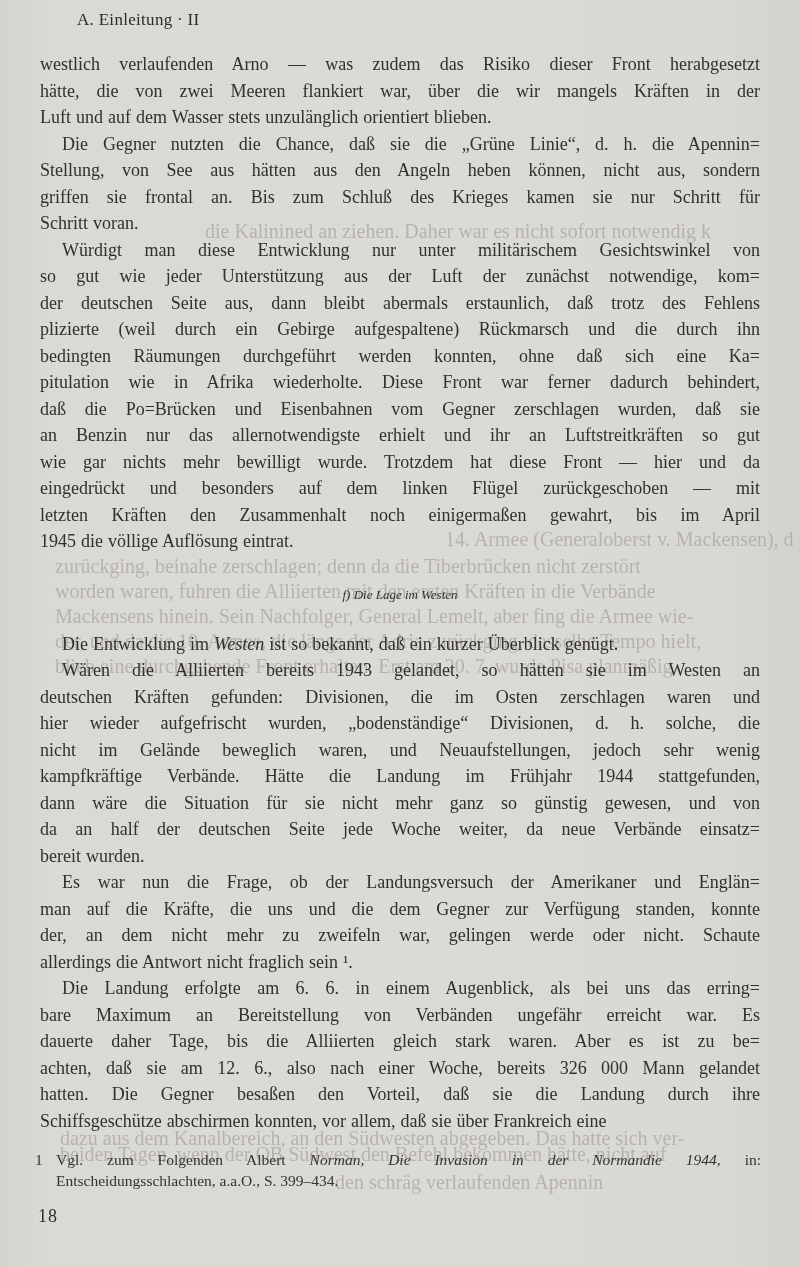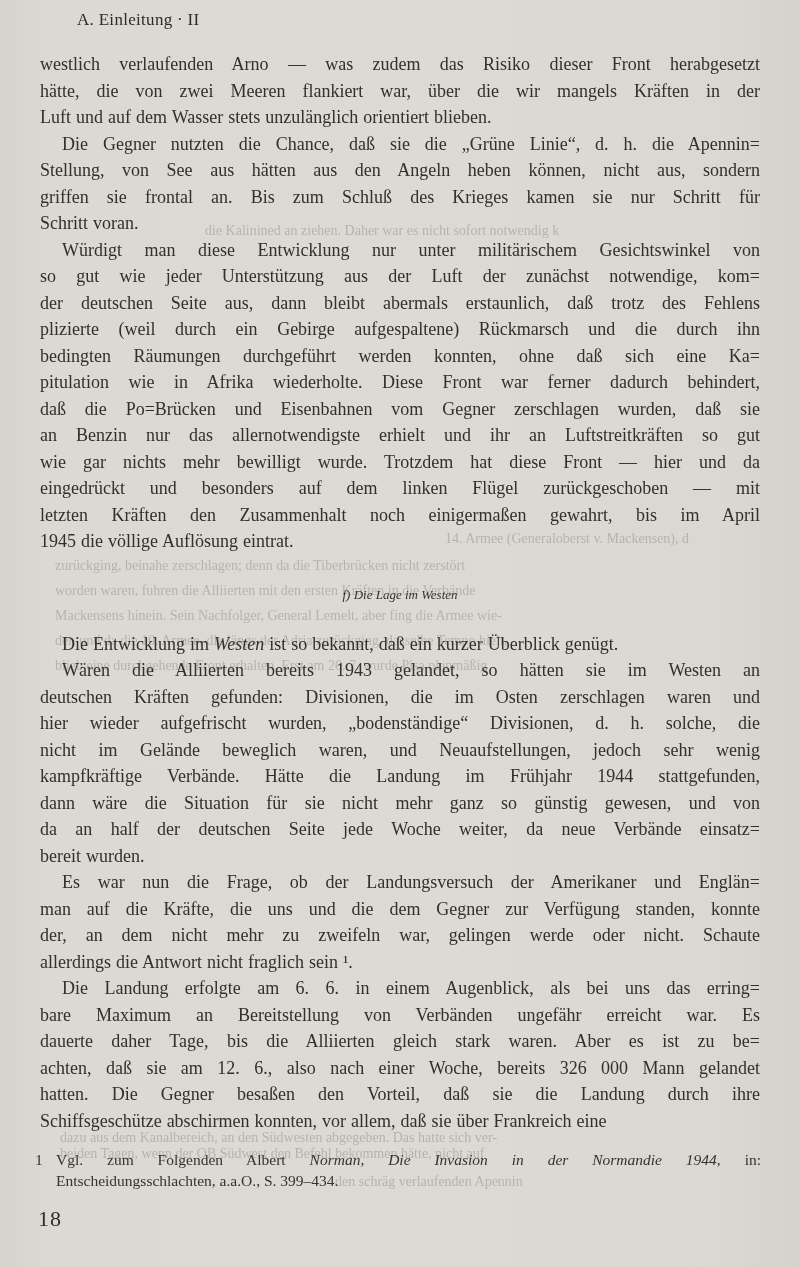--- a/index.html
+++ b/index.html
@@ -26,36 +26,36 @@
   .line.just{text-align-last:justify;}
   .line.indent{text-indent:22px;}
   .section-heading{
     height:28px;line-height:28px;
     margin-top:26px;margin-bottom:22px;
     text-align:center;font-style:italic;font-size:13px;color:#34322d;
   }
   .ghost-layer{position:absolute;left:0;top:0;width:800px;height:1267px;z-index:0;}
   .ghost{
     position:absolute;white-space:nowrap;
-    font-size:14px;line-height:20px;color:#a9a79e;
+    font-size:20px;line-height:20px;color:#a9a79e;
     filter:blur(.35px);opacity:.75;
   }
   .body-text,.footnote,.running-header,.page-number{z-index:1;}
   .footnote{
     position:absolute;left:35px;top:1150px;width:726px;
     font-size:15.5px;color:#35332e;
   }
   .fn-line{line-height:20.5px;}
   .fn-line.first{display:flex;}
   .fn-marker{width:21px;flex:0 0 21px;}
   .fn-line.first .fn-text{flex:1;text-align:justify;text-align-last:justify;}
   .fn-line.cont{padding-left:21px;}
   .page-number{
     position:absolute;left:38px;top:1206px;
-    font-size:22px;letter-spacing:1px;color:#2f2d29;
+    font-size:18px;letter-spacing:1px;color:#2f2d29;
   }
 </style>
 </head>
 <body>
 
 <div class="page">
 
   <div class="ghost-layer" id="ghosts">
       <div class="ghost" style="left: 205px; top: 221px;">die Kalinined an ziehen. Daher war es nicht sofort notwendig k</div>
       <div class="ghost" style="left: 445px; top: 529px;">14. Armee (Generaloberst v. Mackensen), d</div>

